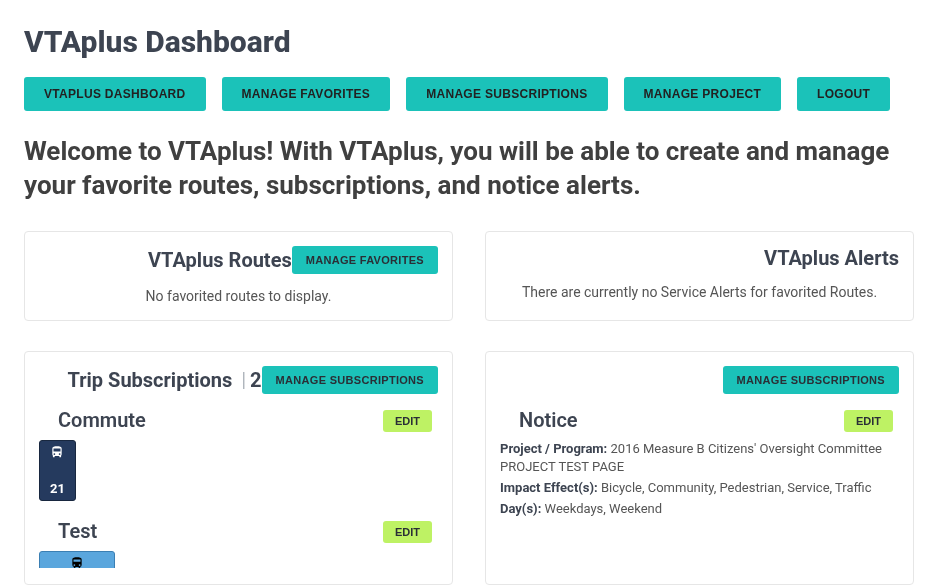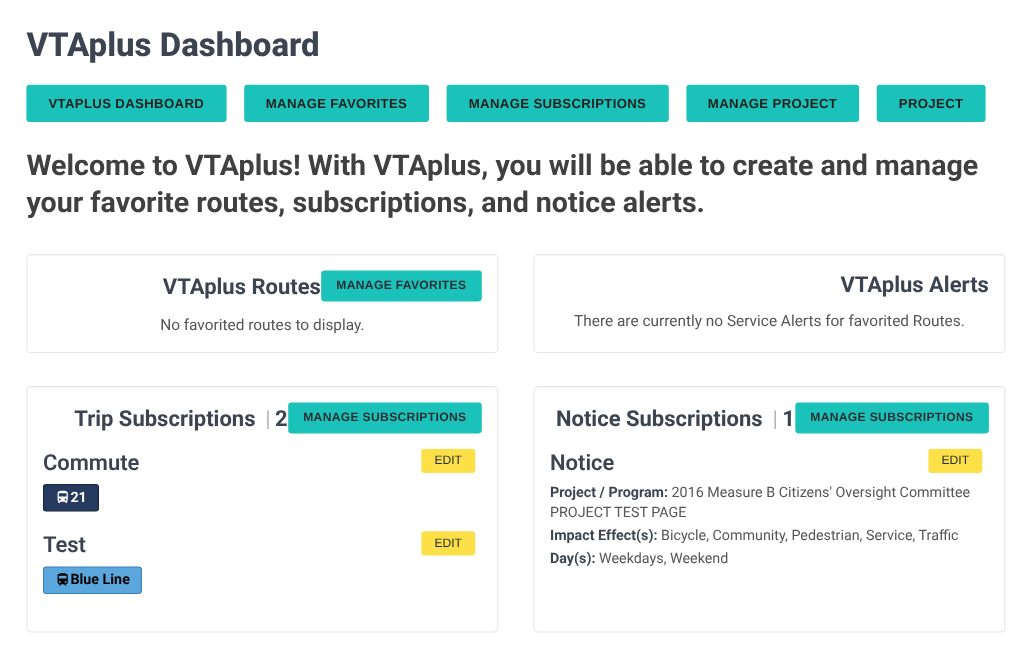--- a/index.html
+++ b/index.html
@@ -86,47 +86,49 @@
       max-height: 160px;
       overflow-y: scroll;
       padding-right: 6px;
     }
     .sub-item {
       margin-bottom: 18px;
     }
     .sub-head {
       display: flex;
       justify-content: space-between;
-      align-items: flex-start;
+      align-items: flex-end;
       margin-bottom: 8px;
+      margin-left: 19px;
     }
     .sub-name {
       font-size: 20px;
       font-weight: 600;
       color: #3d4451;
     }
     .edit-btn {
-      background: #fde047;
+      background: #bef264;
       color: #2a2f36;
       border: none;
       border-radius: 3px;
       padding: 5px 12px;
-      font-weight: 400;
+      font-weight: 700;
       font-size: 11px;
       cursor: pointer;
     }
     .route-pill {
       display: inline-flex;
       align-items: center;
-      gap: 0;
+      gap: 22px;
       padding: 4px 10px;
       border-radius: 3px;
       font-weight: 700;
       font-size: 13px;
       border: 1px solid rgba(0,0,0,0.2);
+      flex-direction: column;
     }
     .route-pill.dark {
       background: #253a5e;
       color: #fff;
       border-color: #18273f;
     }
     .route-pill.blue {
       background: #5aa6dd;
       color: #000000;
       border-color: #3b7fb3;
@@ -149,21 +151,21 @@
 </head>
 <body>
 
 <h1 class="page-title">VTAplus Dashboard</h1>
 
 <div class="nav">
   <button class="nav-btn">VTAPLUS DASHBOARD</button>
   <button class="nav-btn">MANAGE FAVORITES</button>
   <button class="nav-btn">MANAGE SUBSCRIPTIONS</button>
   <button class="nav-btn">MANAGE PROJECT</button>
-  <button class="nav-btn">PROJECT</button>
+  <button class="nav-btn">LOGOUT</button>
 </div>
 
 <div class="welcome">Welcome to VTAplus! With VTAplus, you will be able to create and manage your favorite routes, subscriptions, and notice alerts.</div>
 
 <div class="grid">
 
   <div class="card">
     <div class="card-header">
       <div class="card-title">VTAplus Routes</div>
       <button class="card-action">MANAGE FAVORITES</button>
@@ -216,24 +218,20 @@
           </span>
           <span>Blue Line</span>
         </span>
       </div>
 
     </div>
   </div>
 
   <div class="card">
     <div class="card-header">
-      <div class="card-title">
-        <span>Notice Subscriptions</span>
-        <span class="count-sep">|</span><span>1</span>
-      </div>
       <button class="card-action">MANAGE SUBSCRIPTIONS</button>
     </div>
     <div class="scroll-body">
       <div class="sub-item">
         <div class="sub-head">
           <div class="sub-name">Notice</div>
           <button class="edit-btn">EDIT</button>
         </div>
         <div class="notice-field">
           <strong>Project / Program:</strong>

